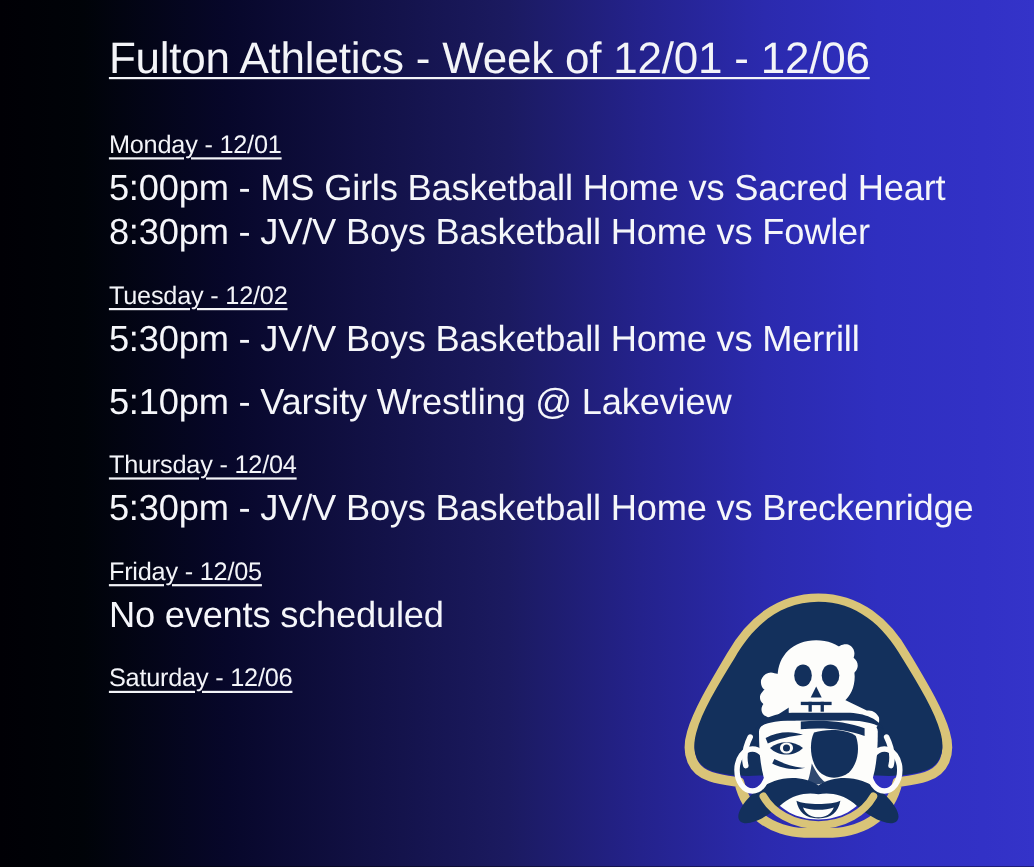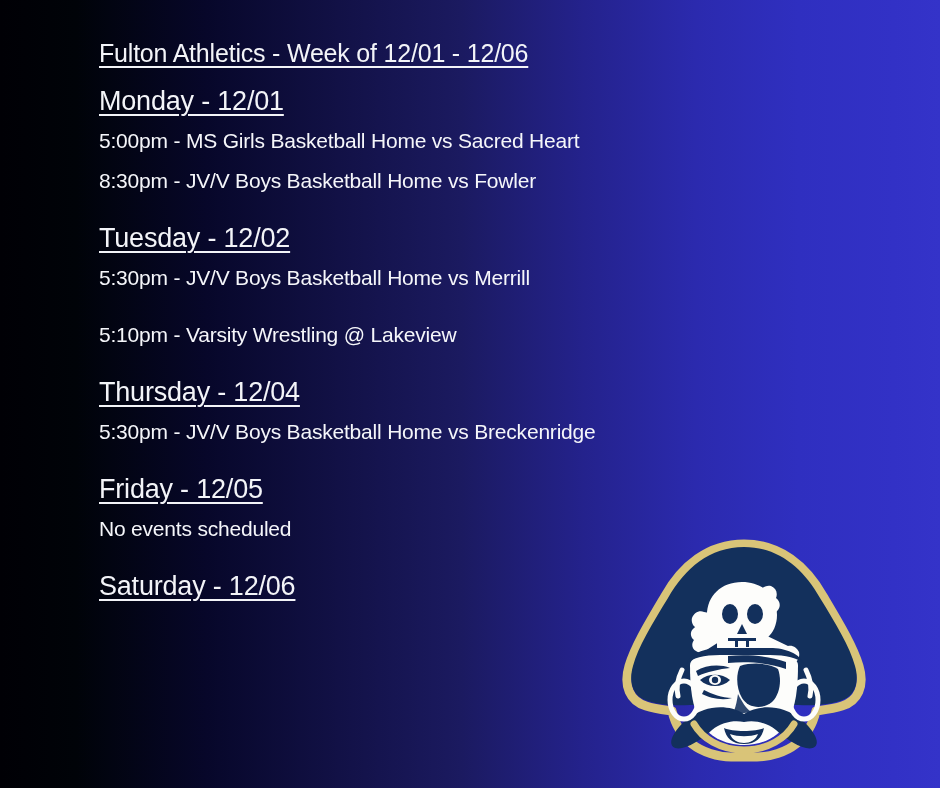--- a/index.html
+++ b/index.html
@@ -39,44 +39,44 @@
     position:absolute;
     left:99px;
     top:33px;
     width:800px;
   }
 
   .day-block { margin-bottom:17px; }
   .day-block:last-child { margin-bottom:12px; }
 
   .poster-title {
-    font-size:25px;
+    font-size:40px;
     line-height:40px;
     color:#f3f4f8;
     text-decoration:underline;
     text-underline-offset:4px;
     text-decoration-thickness:2px;
     letter-spacing:-0.2px;
     white-space:nowrap;
-    margin-bottom:8px;
+    margin-bottom:38px;
   }
 
   .day-name {
-    font-size:27px;
+    font-size:23px;
     line-height:40px;
     color:#f3f4f8;
     text-decoration:underline;
     text-underline-offset:4px;
     text-decoration-thickness:2px;
     letter-spacing:-0.2px;
     white-space:nowrap;
   }
 
   .event-line {
-    font-size:21px;
+    font-size:33px;
     line-height:40px;
     color:#f5f6fa;
     letter-spacing:-0.2px;
     white-space:nowrap;
   }
 
   
   #mascot {
     position:absolute;
     left:620px;

